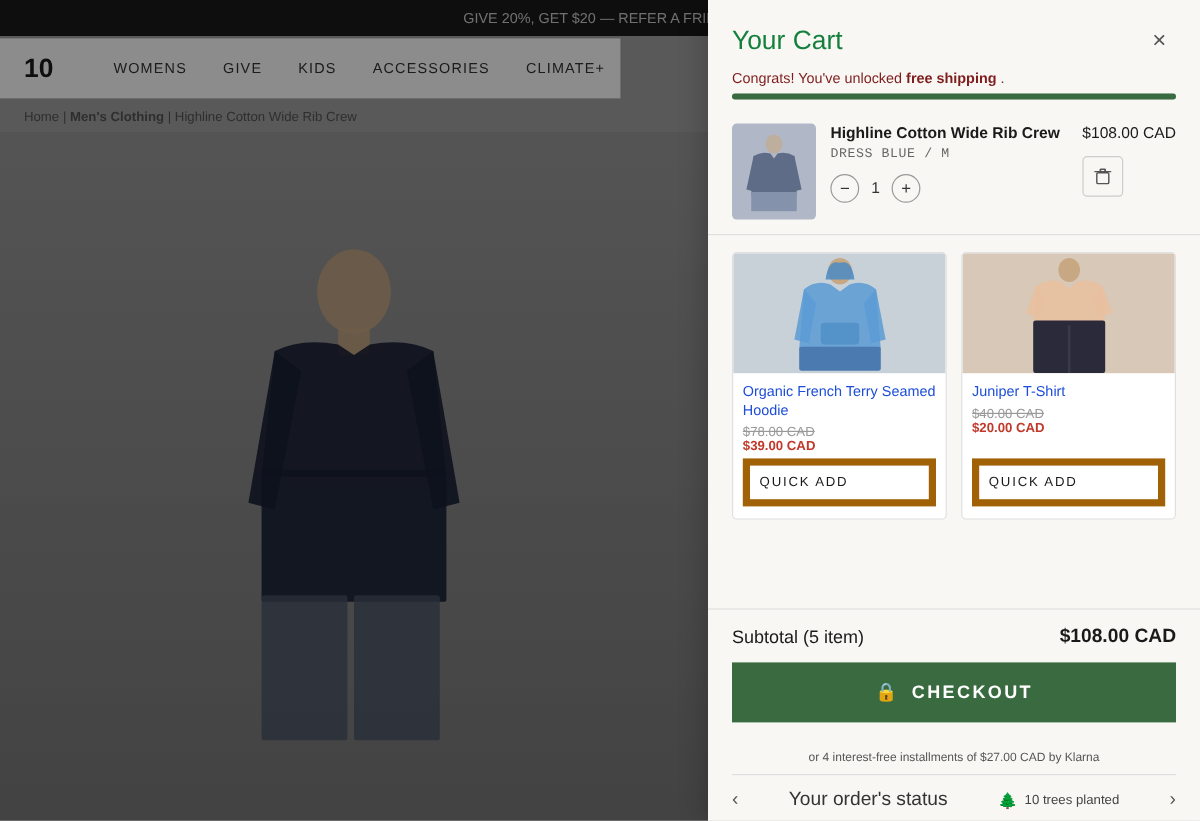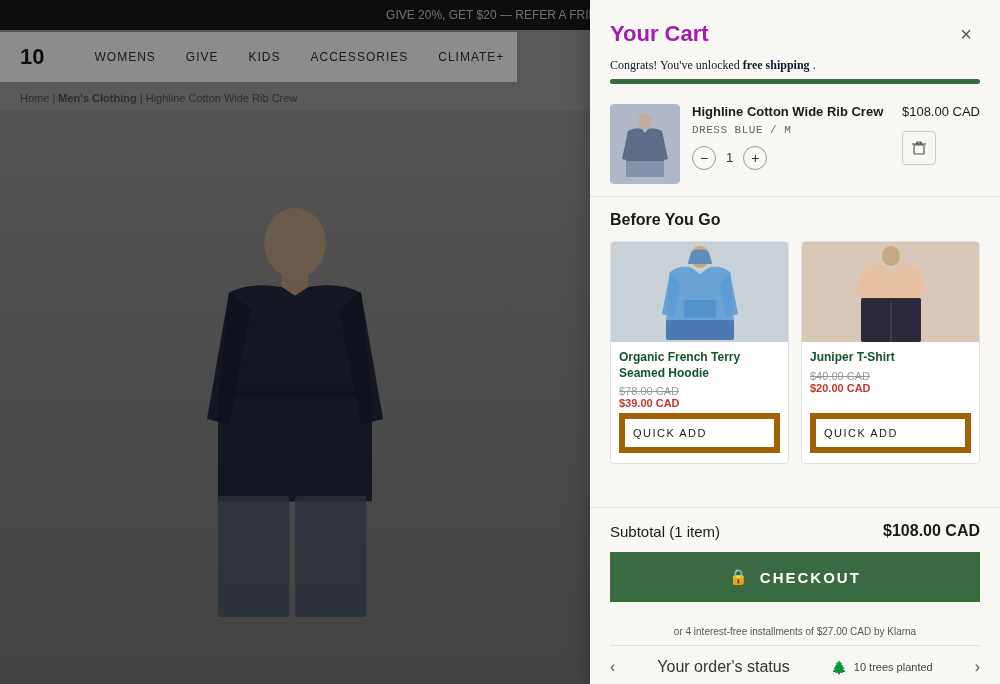--- a/index.html
+++ b/index.html
@@ -44,33 +44,33 @@
       display: flex; flex-direction: column;
       box-shadow: -4px 0 20px rgba(0,0,0,0.2);
     }
 
     .cart-header {
       display: flex; justify-content: space-between; align-items: center;
       padding: 20px 20px 10px 20px;
       border-bottom: none;
     }
     .cart-title {
-      font-size: 22px; font-weight: 700; color: #a21caf;
+      font-size: 22px; font-weight: 400; color: #15803d;
     }
     .close-btn {
       background: none; border: none; cursor: pointer; font-size: 20px; color: #555;
       display: flex; align-items: center; justify-content: center;
       width: 28px; height: 28px;
     }
 
     .congrats-bar {
       padding: 0 20px 8px 20px;
     }
     .congrats-text {
-      font-size: 12px; color: #0f172a; margin-bottom: 6px; font-family: Liberation Serif, serif;
+      font-size: 12px; color: #7f1d1d; margin-bottom: 6px;
     }
     .congrats-text strong { font-weight: 700; }
     .progress-bar-bg {
       width: 100%; height: 5px; background: #ddd; border-radius: 3px;
     }
     .progress-bar-fill {
       height: 5px; background: #3a6b40; border-radius: 3px; width: 100%;
     }
 
     
@@ -126,21 +126,21 @@
     }
     .byg-card-img {
       width: 100%; height: 100px; background: #c8d0d8;
       display: flex; align-items: center; justify-content: center;
       overflow: hidden;
     }
     .byg-card-info {
       padding: 8px 8px 4px 8px; flex: 1;
     }
     .byg-card-name {
-      font-size: 12px; font-weight: 700; color: #14532d; line-height: 1.3;
+      font-size: 12px; font-weight: 400; color: #1d4ed8; line-height: 1.3;
     }
     .byg-price-orig {
       font-size: 11px; color: #999; text-decoration: line-through; margin-top: 4px;
     }
     .byg-price-sale {
       font-size: 11px; color: #c0392b; font-weight: 600;
     }
     .quick-add-btn {
       display: block; width: calc(100% - 16px); margin: 0 8px 10px 8px;
       padding: 8px; background: none; border: 6px solid #a16207;
@@ -289,21 +289,20 @@
             <line x1="10" y1="4" x2="10" y2="2" stroke="#555" stroke-width="1.2"></line>
             <line x1="8" y1="2" x2="8" y2="2" stroke="#555" stroke-width="1.2"></line>
             <rect x="6" y="2" width="4" height="2" rx="0.5" fill="none" stroke="#555" stroke-width="1.2"></rect>
           </svg>
         </button>
       </div>
     </div>
   </div>
 
   <div class="before-you-go">
-    <div class="byg-title">Before You Go</div>
     <div class="byg-grid">
 
       <div class="byg-card">
         <div class="byg-card-img">
 
           <svg viewBox="0 0 80 100" width="80" height="100">
             <ellipse cx="40" cy="15" rx="10" ry="11" fill="#c8a882"></ellipse>
             <path d="M10,30 Q20,22 32,26 L40,32 L48,26 Q60,22 70,30 L74,80 L6,80 Z" fill="#5b9bd5" opacity="0.85"></path>
             <path d="M10,30 L2,72 L14,75 L20,42" fill="#5b9bd5" opacity="0.85"></path>
             <path d="M70,30 L78,72 L66,75 L60,42" fill="#5b9bd5" opacity="0.85"></path>
@@ -341,21 +340,21 @@
           <div class="byg-price-sale">$20.00 CAD</div>
         </div>
         <button class="quick-add-btn">QUICK ADD</button>
       </div>
 
     </div>
   </div>
 
   <div class="cart-footer">
     <div class="subtotal-row">
-      <span class="subtotal-label">Subtotal (1 item)</span>
+      <span class="subtotal-label">Subtotal (5 item)</span>
       <span class="subtotal-price">$108.00 CAD</span>
     </div>
     <button class="checkout-btn">
       <span style="font-size:15px;">🔒</span>
       <span>CHECKOUT</span>
     </button>
     <div class="klarna-text">or 4 interest-free installments of $27.00 CAD by Klarna</div>
 
     <div class="order-status-bar">
       <span class="nav-arrow">‹</span>

